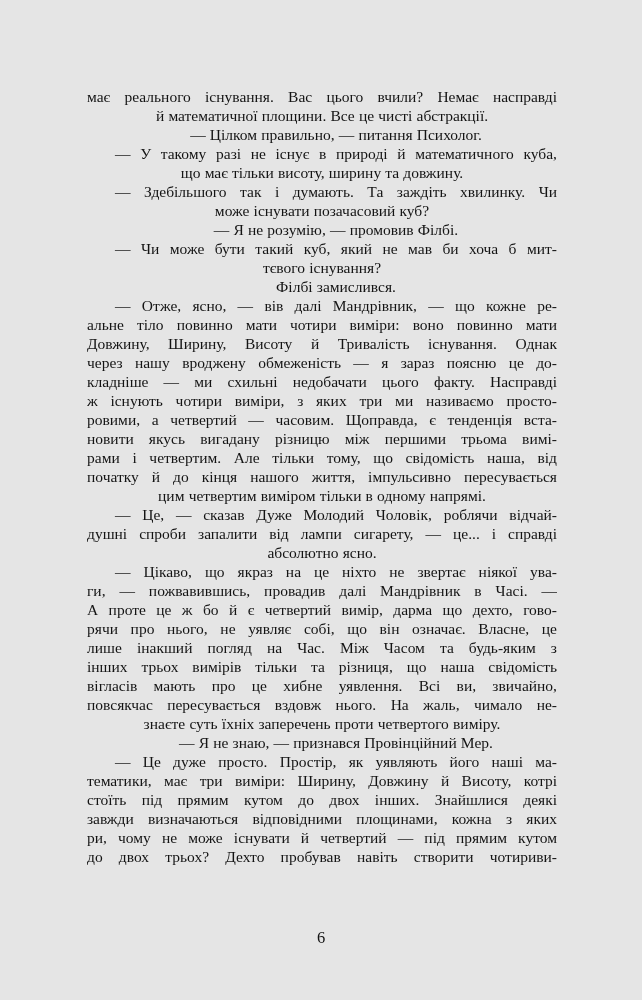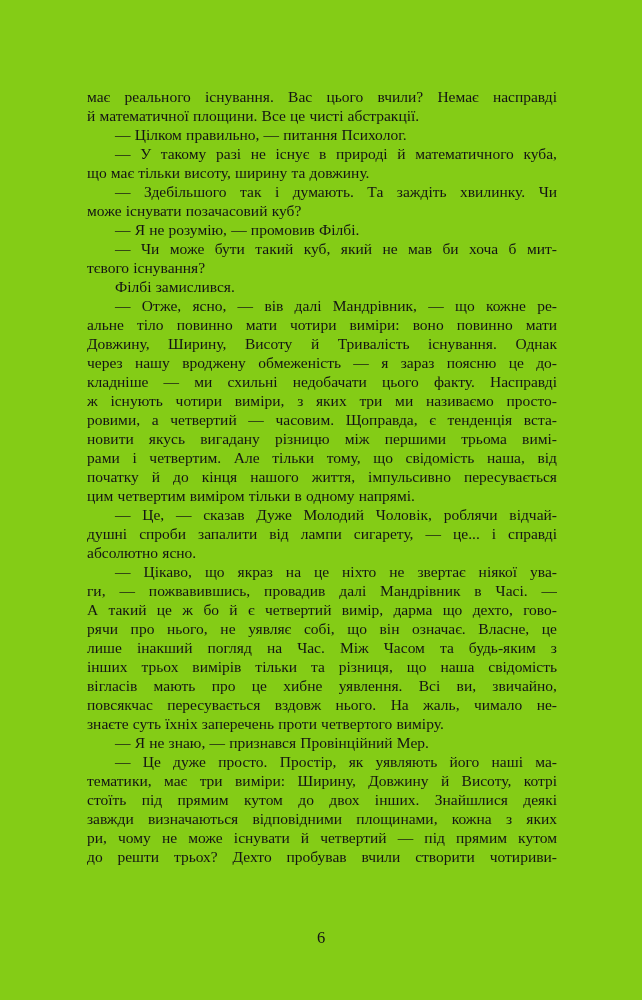--- a/index.html
+++ b/index.html
@@ -7,36 +7,37 @@
   body {
     background: #ffffff;
     font-family: "Liberation Serif", "DejaVu Serif", serif;
     color: #141414;
     position: relative;
     overflow: hidden;
   }
   .page {
     position: absolute;
     inset: 0;
-    background: #84cc16;
+    background: #e5e5e5;
   }
   .text-column {
     position: absolute;
     left: 87px;
     top: 87px;
     width: 470px;
     font-size: 15.5px;
   }
   .paragraph { }
   .line {
     height: 19px;
     line-height: 19px;
     overflow: hidden;
     white-space: normal;
     word-spacing: 0.02em;
+    text-align: center;
   }
   .line.fill {
     text-align: justify;
     text-align-last: justify;
   }
   .paragraph.indent .line:first-child {
     text-indent: 28px;
   }
   .page-number {
     position: absolute;
@@ -92,34 +93,34 @@
         <div class="line">цим четвертим виміром тільки в одному напрямі.</div>
       </div>
       <div class="paragraph indent">
         <div class="line fill">— Це, — сказав Дуже Молодий Чоловік, роблячи відчай-</div>
         <div class="line fill">душні спроби запалити від лампи сигарету, — це... і справді</div>
         <div class="line">абсолютно ясно.</div>
       </div>
       <div class="paragraph indent">
         <div class="line fill">— Цікаво, що якраз на це ніхто не звертає ніякої ува-</div>
         <div class="line fill">ги, — пожвавившись, провадив далі Мандрівник в Часі. —</div>
-        <div class="line fill">А такий це ж бо й є четвертий вимір, дарма що дехто, гово-</div>
+        <div class="line fill">А проте це ж бо й є четвертий вимір, дарма що дехто, гово-</div>
         <div class="line fill">рячи про нього, не уявляє собі, що він означає. Власне, це</div>
         <div class="line fill">лише інакший погляд на Час. Між Часом та будь-яким з</div>
         <div class="line fill">інших трьох вимірів тільки та різниця, що наша свідомість</div>
         <div class="line fill">вігласів мають про це хибне уявлення. Всі ви, звичайно,</div>
         <div class="line fill">повсякчас пересувається вздовж нього. На жаль, чимало не-</div>
         <div class="line">знаєте суть їхніх заперечень проти четвертого виміру.</div>
       </div>
       <div class="paragraph indent">
         <div class="line">— Я не знаю, — признався Провінційний Мер.</div>
       </div>
       <div class="paragraph indent">
         <div class="line fill">— Це дуже просто. Простір, як уявляють його наші ма-</div>
         <div class="line fill">тематики, має три виміри: Ширину, Довжину й Висоту, котрі</div>
         <div class="line fill">стоїть під прямим кутом до двох інших. Знайшлися деякі</div>
         <div class="line fill">завжди визначаються відповідними площинами, кожна з яких</div>
         <div class="line fill">ри, чому не може існувати й четвертий — під прямим кутом</div>
-        <div class="line fill">до решти трьох? Дехто пробував вчили створити чотириви-</div>
+        <div class="line fill">до двох трьох? Дехто пробував навіть створити чотириви-</div>
       </div>
     </div>
   <div class="page-number">6</div>
 </div>
 
 </body></html>

